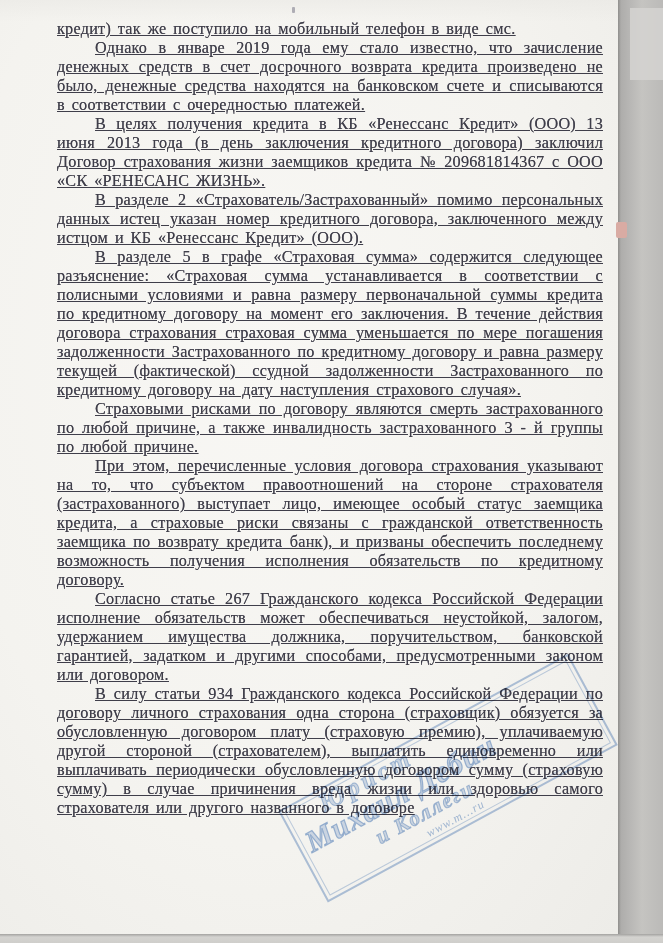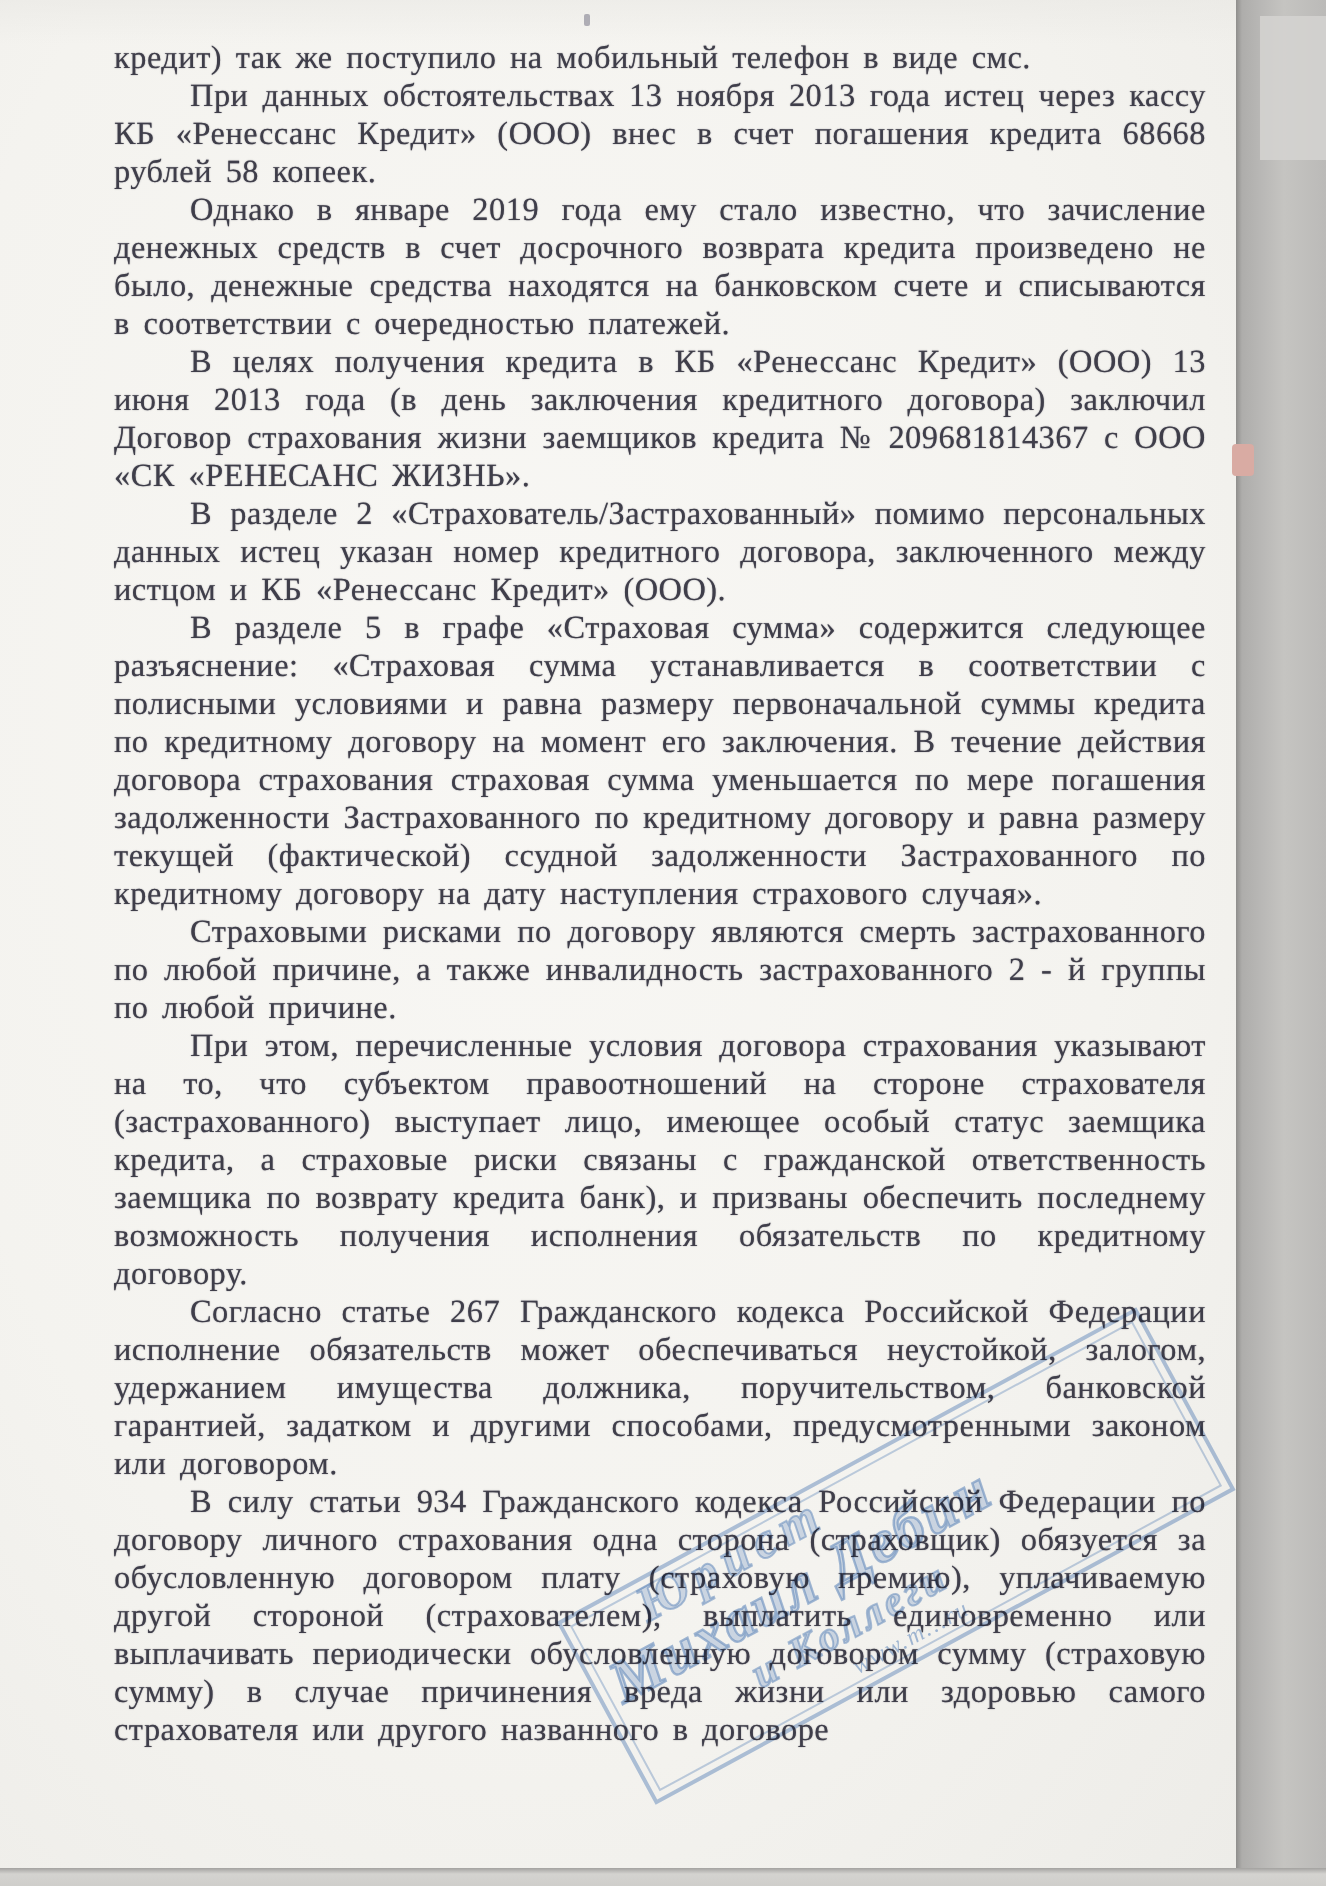--- a/index.html
+++ b/index.html
@@ -17,21 +17,21 @@
   }
   
   .textblock{
     position:absolute;left:57px;top:20px;width:546px;
     color:#3f3e4a;
     font-size:16.2px;line-height:19px;
     letter-spacing:.25px;word-spacing:2.5px;
     text-align:justify;
     text-shadow:0 0 .6px rgba(63,62,74,.75);
   }
-  .textblock p{margin:0;text-indent:38px;}
+  .textblock p{margin:0;text-indent:38px;text-decoration:underline;}
   .textblock p.cont{text-indent:0;}
   
   .stamp{
     position:absolute;left:283px;top:726px;width:330px;height:104px;
     transform:rotate(-28.5deg);
     mix-blend-mode:multiply;
     pointer-events:none;
   }
   .stamp .border-outer{position:absolute;inset:0;border:2.5px solid rgba(124,159,207,.58);}
   .stamp .border-inner{position:absolute;inset:5px;border:1.5px solid rgba(124,159,207,.46);}
@@ -54,26 +54,25 @@
     background:linear-gradient(to bottom,#a3a2a0 0px,#d4d3d0 3px,#cfcecb 9px);
   }
   .speck{position:absolute;left:292px;top:7px;width:3px;height:6px;background:#8a8996;opacity:.65;border-radius:1px;}
 </style>
 </head>
 <body>
 
 <div class="paper">
   <div class="textblock">
     <p class="cont">кредит) так же поступило на  мобильный телефон в виде смс.</p>
-    <p>При данных обстоятельствах 13 ноября 2013 года истец  через кассу КБ «Ренессанс Кредит» (ООО) внес в счет погашения кредита 68668 рублей 58 копеек.</p>
     <p>Однако в январе 2019 года ему стало известно, что зачисление денежных средств в счет досрочного возврата кредита произведено не было, денежные средства находятся на банковском счете и списываются в соответствии с очередностью платежей.</p>
     <p>В целях получения кредита в КБ «Ренессанс Кредит» (ООО) 13 июня 2013 года  (в день заключения кредитного договора)  заключил Договор страхования жизни заемщиков кредита № 209681814367 с ООО «СК «РЕНЕСАНС ЖИЗНЬ».</p>
     <p>В разделе 2 «Страхователь/Застрахованный» помимо  персональных данных истец указан номер кредитного договора, заключенного между истцом и КБ «Ренессанс Кредит» (ООО).</p>
     <p>В разделе 5 в графе «Страховая сумма» содержится следующее разъяснение: «Страховая сумма устанавливается в соответствии с полисными условиями и равна размеру первоначальной суммы кредита по кредитному договору на момент его заключения. В течение действия договора страхования страховая сумма уменьшается по мере погашения задолженности Застрахованного по кредитному договору и равна размеру текущей (фактической) ссудной задолженности Застрахованного по кредитному договору на дату наступления страхового случая».</p>
-    <p>Страховыми рисками по договору являются смерть застрахованного по любой причине, а также инвалидность застрахованного 2 - й группы по любой причине.</p>
+    <p>Страховыми рисками по договору являются смерть застрахованного по любой причине, а также инвалидность застрахованного 3 - й группы по любой причине.</p>
     <p>При этом, перечисленные условия договора страхования указывают на то, что субъектом правоотношений на стороне страхователя (застрахованного) выступает лицо, имеющее особый статус заемщика кредита, а страховые риски связаны с гражданской ответственность заемщика по возврату кредита банк), и призваны обеспечить последнему возможность получения исполнения обязательств по кредитному договору.</p>
     <p>Согласно статье 267 Гражданского кодекса Российской Федерации исполнение обязательств может обеспечиваться неустойкой, залогом, удержанием имущества должника, поручительством, банковской гарантией, задатком и другими способами, предусмотренными законом или договором.</p>
     <p>В силу статьи 934 Гражданского кодекса Российской Федерации по договору личного страхования одна сторона (страховщик) обязуется за обусловленную договором плату (страховую премию), уплачиваемую другой стороной (страхователем), выплатить единовременно или выплачивать периодически обусловленную договором сумму (страховую сумму) в случае причинения вреда жизни или здоровью самого страхователя или другого названного в договоре</p>
   </div>
 
   <div class="stamp">
     <div class="border-outer"></div>
     <div class="border-inner"></div>
     <div class="wm wm1">Юрист</div>
     <div class="wm wm2">Михаил Дебин</div>

